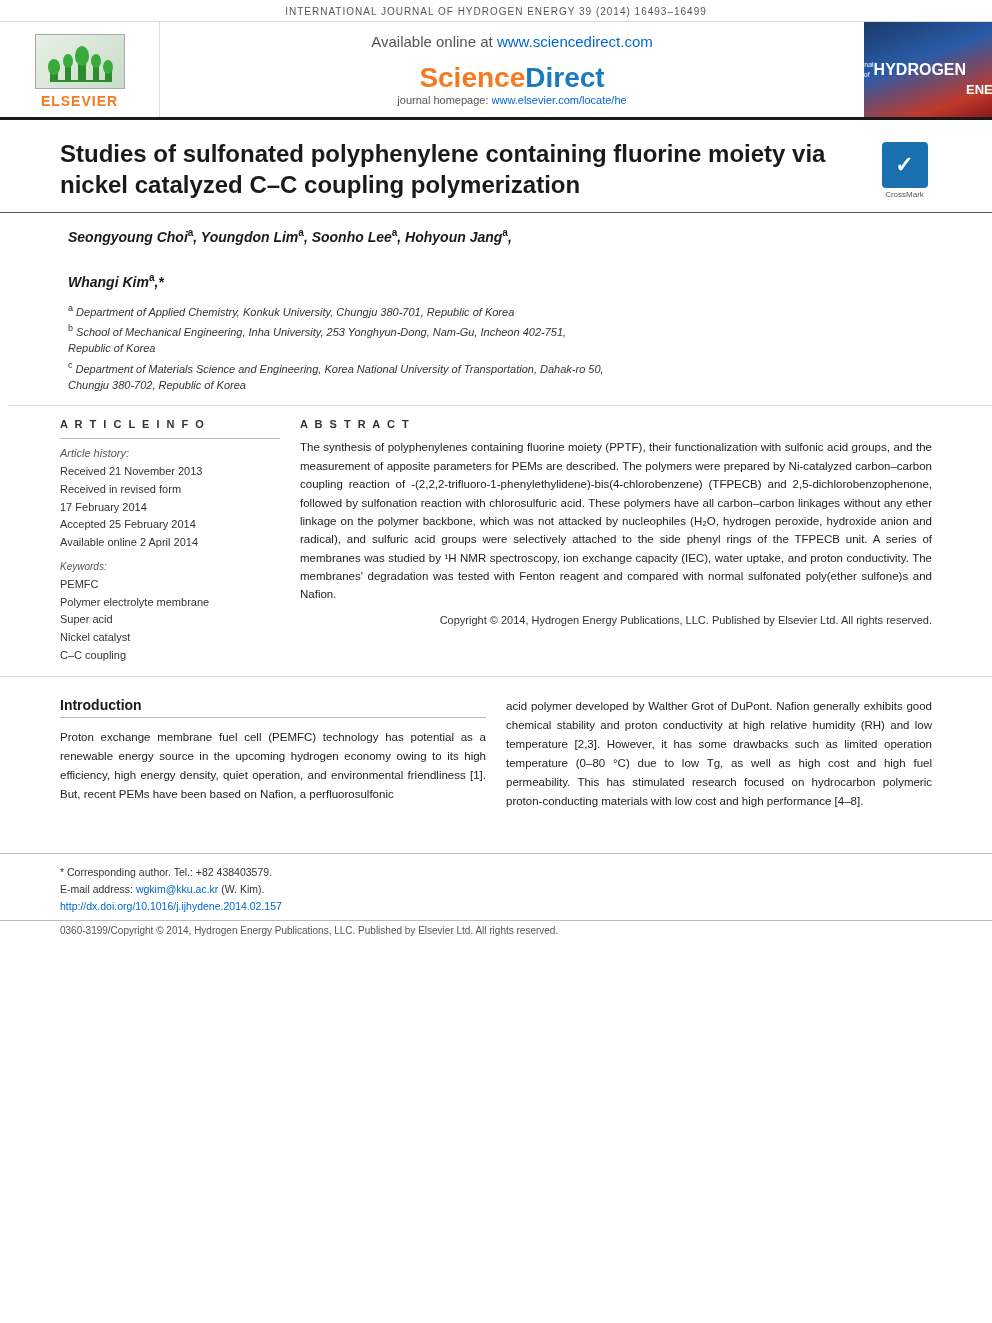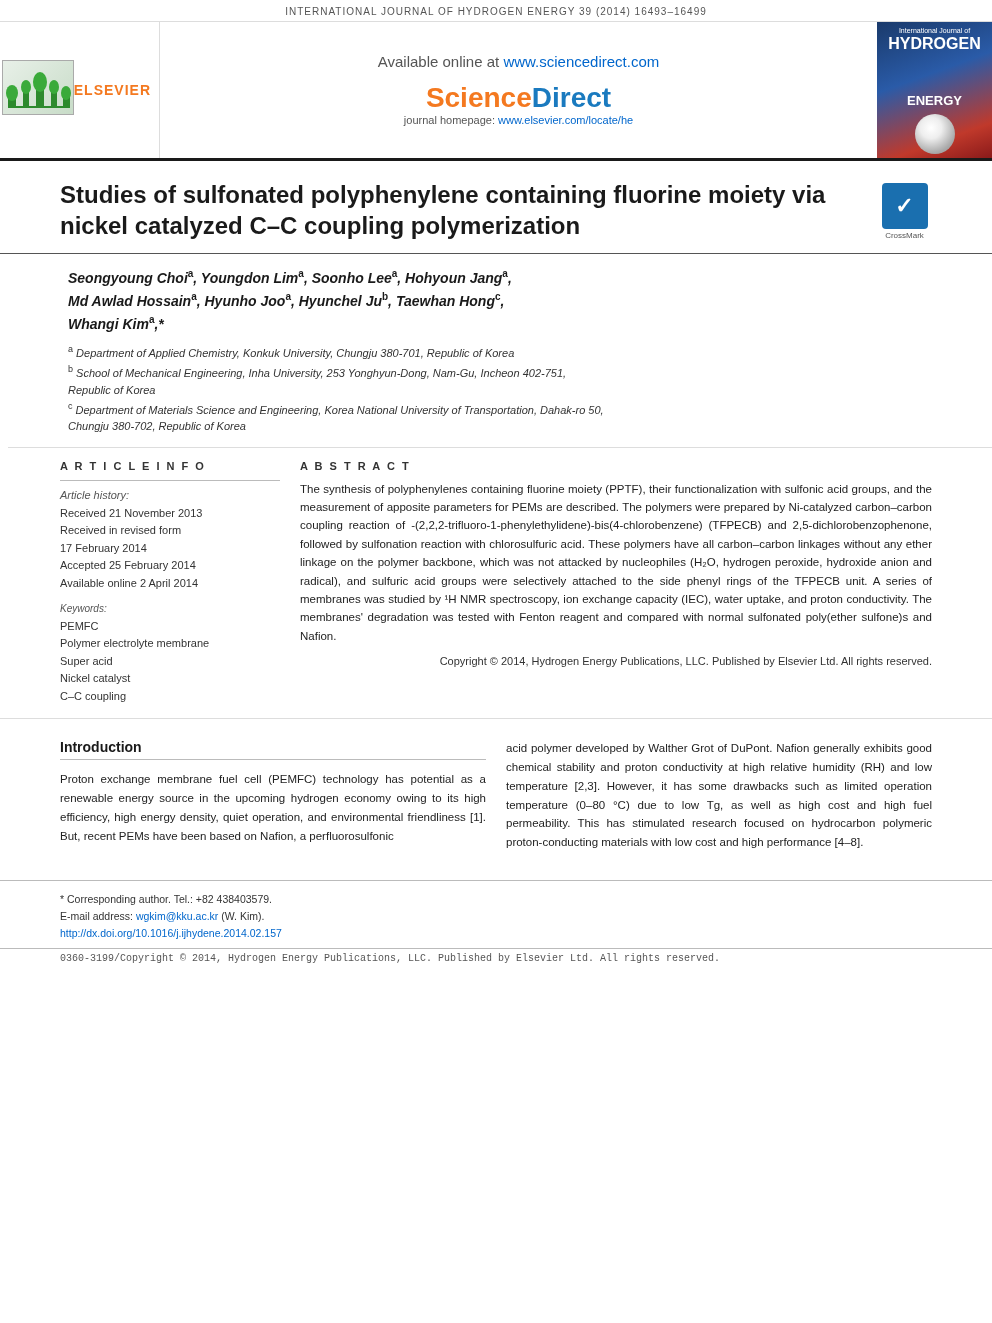--- a/index.html
+++ b/index.html
@@ -21,21 +21,21 @@
     }
     .header-row {
       display: flex;
       align-items: stretch;
       border-bottom: 3px solid #1a1a1a;
     }
     .elsevier-logo {
       width: 160px;
       min-height: 90px;
       display: flex;
-      flex-direction: row;
+      flex-direction: column;
       align-items: center;
       justify-content: flex-end;
       padding: 8px;
       border-right: 1px solid #ddd;
     }
     .elsevier-logo .logo-box {
       width: 90px;
       height: 55px;
       background: linear-gradient(135deg, #e8f0e8 0%, #c8dcc8 100%);
       border: 1px solid #aaa;
@@ -71,28 +71,28 @@
       font-weight: bold;
     }
     .sciencedirect-logo .sci { color: #f47920; }
     .sciencedirect-logo .direct { color: #1a7abf; }
     .journal-homepage {
       font-size: 11px;
       color: #555;
     }
     .journal-homepage a { color: #0066cc; text-decoration: none; }
     .journal-cover {
-      width: 115px;
+      width: 128px;
       background: linear-gradient(160deg, #1a3a6b 0%, #2a5ba8 40%, #c0392b 80%, #8b1a1a 100%);
       display: flex;
-      flex-direction: column;
+      flex-direction: row;
       align-items: center;
       justify-content: center;
       color: white;
-      padding: 4px;
+      padding: 20px;
     }
     .journal-cover .intl { font-size: 7px; text-align: center; line-height: 1.3; }
     .journal-cover .hydrogen { font-size: 16px; font-weight: bold; text-align: center; line-height: 1.1; color: #fff; }
     .journal-cover .energy { font-size: 13px; font-weight: bold; text-align: center; color: #fff; margin-top: 40px; }
     .journal-cover .circle {
       width: 40px; height: 40px;
       border-radius: 50%;
       background: radial-gradient(circle at 40% 35%, #fff 0%, #eee 30%, #aaa 70%, #888 100%);
       margin-top: 6px;
     }
@@ -252,36 +252,36 @@
     .intro-left p, .intro-right p {
       font-size: 11.5px;
       color: #222;
       line-height: 1.65;
       text-align: justify;
       margin-bottom: 8px;
     }
     .footnote-section {
       padding: 10px 60px 6px 60px;
       border-top: 1px solid #bbb;
+      margin-top: 14px;
     }
     .footnote-section p {
       font-size: 10.5px;
       color: #333;
       line-height: 1.6;
     }
     .footnote-section a {
       color: #0066cc;
       text-decoration: none;
     }
     .bottom-bar {
       border-top: 1px solid #bbb;
       padding: 4px 60px;
       font-size: 10px;
       color: #555;
-      font-family: Liberation Mono, monospace;
     }
   </style>
 </head>
 <body>
 
 <div class="top-banner">
   <span>INTERNATIONAL JOURNAL OF HYDROGEN ENERGY 39 (2014) 16493–16499</span>
 </div>
 
 <div class="header-row">
@@ -332,21 +332,21 @@
   </div>
   <div class="crossmark">
     <div class="crossmark-badge">✓</div>
     <div class="crossmark-text">CrossMark</div>
   </div>
 </div>
 
 <div class="authors-section">
   <div class="authors-line">
     <em>Seongyoung Choi<sup>a</sup>, Youngdon Lim<sup>a</sup>, Soonho Lee<sup>a</sup>, Hohyoun Jang<sup>a</sup>,</em><br>
-    <em>Md Awlad Hossain<sup>a</sup>, Hyunho Joo<sup>a</sup>, Hyunchel Ju<sup>b</sup>, Taewhan Hong<sup>c</sup>,</em><br>
+    <br>
     <em>Whangi Kim<sup>a</sup>,*</em>
   </div>
   <div class="affiliations">
     <p><sup>a</sup> <em>Department of Applied Chemistry, Konkuk University, Chungju 380-701, Republic of Korea</em></p>
     <p><sup>b</sup> <em>School of Mechanical Engineering, Inha University, 253 Yonghyun-Dong, Nam-Gu, Incheon 402-751,</em><br><em>Republic of Korea</em></p>
     <p><sup>c</sup> <em>Department of Materials Science and Engineering, Korea National University of Transportation, Dahak-ro 50,</em><br><em>Chungju 380-702, Republic of Korea</em></p>
   </div>
 </div>
 
 <div class="two-col-section">

